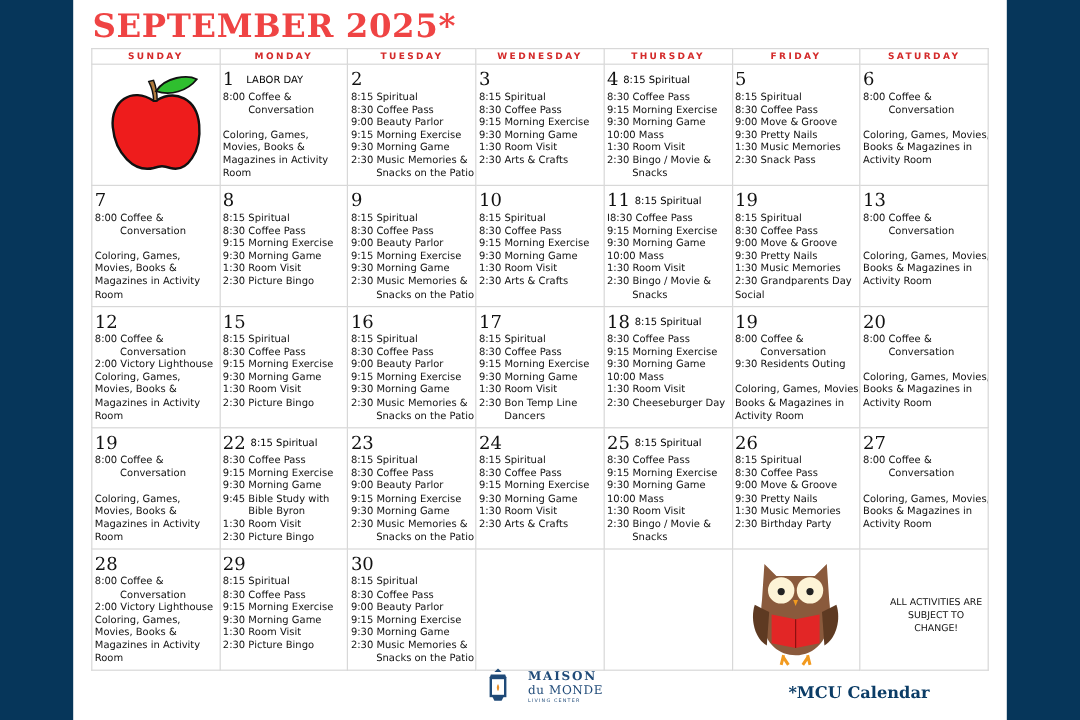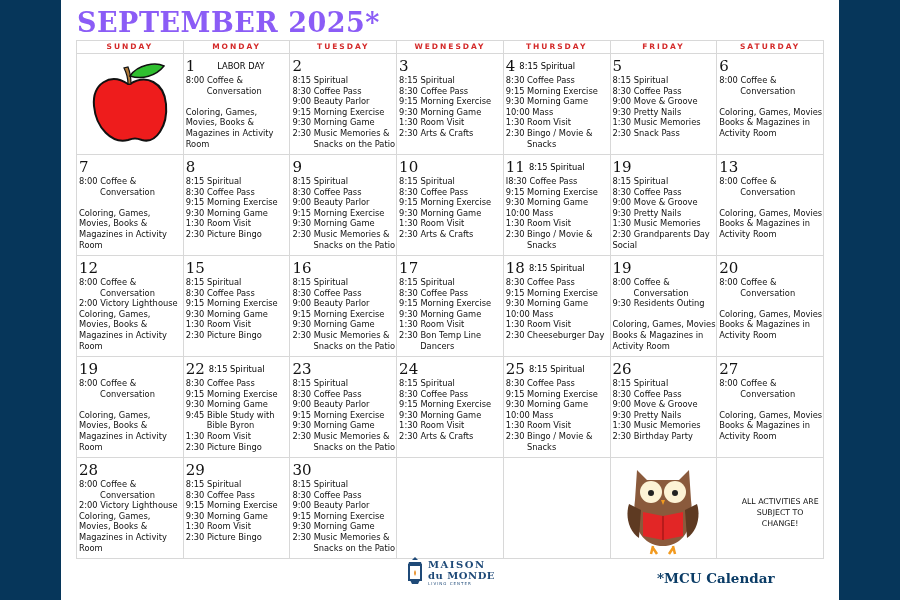--- a/index.html
+++ b/index.html
@@ -1,36 +1,36 @@
 <!DOCTYPE html>
 <html><head>
 <meta charset="utf-8">
 <style>
   html, body { margin:0; padding:0; }
   body { width:900px; height:600px; background:#06365a; position:relative; overflow:hidden;
          font-family:"DejaVu Sans", sans-serif; }
   .page { position:absolute; left:61px; top:0; width:778px; height:600px; background:#ffffff; }
   .title { position:absolute; left:16px; top:3px; font-family:"DejaVu Serif", serif; font-weight:bold;
-           font-size:27px; color:#8b5cf6; letter-spacing:0.5px; line-height:40px; white-space:nowrap; }
+           font-size:27px; color:#ef4444; letter-spacing:0.5px; line-height:40px; white-space:nowrap; }
   .grid { position:absolute; left:15px; top:40px; width:748px; border-collapse:collapse; table-layout:fixed; }
   .grid th, .grid td { border:1px solid #d8d8d8; }
   .grid th { height:12px; padding:0; font-size:7.5px; font-weight:bold; color:#d42a2a; letter-spacing:2px;
              text-align:center; line-height:12px;margin-left:32px; }
   .grid td { height:98px; vertical-align:top; padding:2px 2px 0 2px; overflow:hidden; }
   .daynum { font-family:"DejaVu Serif", serif; font-size:15px; color:#111; line-height:17px; display:inline-block; }
   .inline-evt { font-size:8.3px; margin-left:4px; vertical-align:2px; }
-  .inline-head { font-size:8.3px; margin-left:22px; vertical-align:2px; }
+  .inline-head { font-size:8.3px; margin-left:10px; vertical-align:2px; }
   .evt { font-size:8.3px; color:#111; line-height:10.6px; white-space:pre; }
   .gap { height:10.6px; }
   .cell-img { display:flex; align-items:center; justify-content:center; height:96px; }
   .notice { font-size:7.8px; color:#111; text-align:center; line-height:11px; padding-top:36px;margin-left:20px; }
   .logo { position:absolute; left:345px; top:556px; display:flex; align-items:center; }
-  .logo-text { font-family:"DejaVu Serif", serif; color:#1f4a78; margin-left:4px; }
+  .logo-text { font-family:"DejaVu Serif", serif; color:#1f4a78; margin-left:16px; }
   .logo-l1 { font-size:10px; letter-spacing:1.5px; font-weight:bold; line-height:11px; }
-  .logo-l2 { font-size:10px; letter-spacing:0.5px; font-weight:bold; line-height:11px; }
+  .logo-l2 { font-size:10px; letter-spacing:0.5px; font-weight:normal; line-height:11px; }
   .logo-l3 { font-family:"DejaVu Sans", sans-serif; font-size:4px; letter-spacing:1px; line-height:6px; }
   .footnote { position:absolute; left:596px; top:570px; font-family:"DejaVu Serif", serif; font-weight:bold;
               font-size:13.5px; color:#0b3c66; white-space:nowrap; }
 </style>
 </head>
 <body>
 
 <div class="page">
   <div class="title">SEPTEMBER 2025*</div>
 

